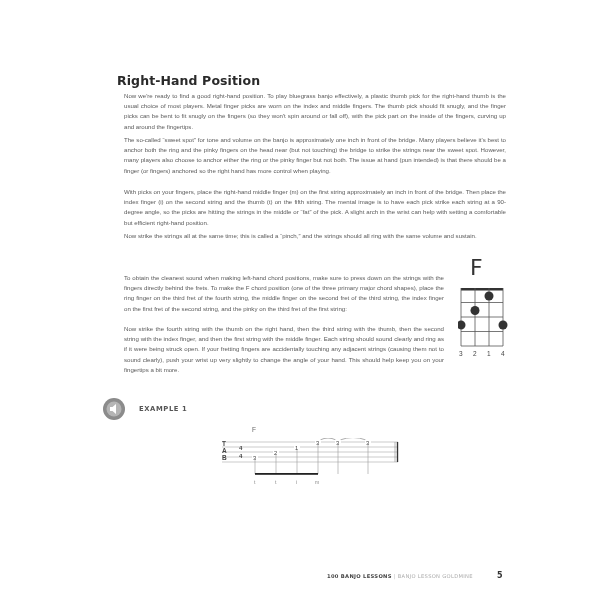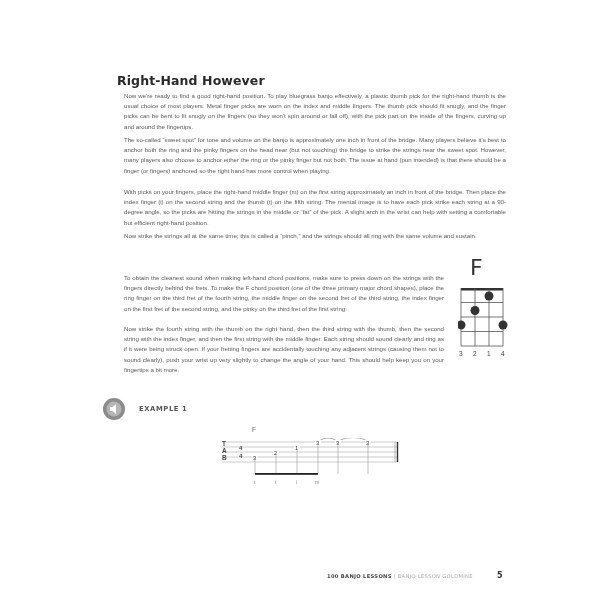--- a/index.html
+++ b/index.html
@@ -27,21 +27,21 @@
   .footer .sep { color: #bbb; }
   .footer .book { color: #aaa; }
   .pageno { position: absolute; top: 571px; left: 497px; font-family: "DejaVu Sans", sans-serif; font-weight: bold;
             font-size: 8px; color: #333; }
 </style>
 </head>
 <body>
 
 <div class="page">
 
-  <h2 style="left:117px; top:73px;">Right-Hand However</h2>
+  <h2 style="left:117px; top:73px;">Right-Hand Position</h2>
 
   <p class="para" style="left:124px; top:91px; width:382px;">Now we're ready to find a good right-hand position. To play bluegrass banjo effectively, a plastic thumb pick for the right-hand thumb is the usual choice of most players. Metal finger picks are worn on the index and middle fingers. The thumb pick should fit snugly, and the finger picks can be bent to fit snugly on the fingers (so they won't spin around or fall off), with the pick part on the inside of the fingers, curving up and around the fingertips.</p>
   <p class="para" style="left:124px; top:135px; width:382px;">The so-called “sweet spot” for tone and volume on the banjo is approximately one inch in front of the bridge. Many players believe it's best to anchor both the ring and the pinky fingers on the head near (but not touching) the bridge to strike the strings near the sweet spot. However, many players also choose to anchor either the ring or the pinky finger but not both. The issue at hand (pun intended) is that there should be a finger (or fingers) anchored so the right hand has more control when playing.</p>
   <p class="para" style="left:124px; top:187px; width:382px;">With picks on your fingers, place the right-hand middle finger (m) on the first string approximately an inch in front of the bridge. Then place the index finger (i) on the second string and the thumb (t) on the fifth string. The mental image is to have each pick strike each string at a 90-degree angle, so the picks are hitting the strings in the middle or “fat” of the pick. A slight arch in the wrist can help with setting a comfortable but efficient right-hand position.</p>
   <p class="para" style="left:124px; top:231px; width:382px;">Now strike the strings all at the same time; this is called a “pinch,” and the strings should all ring with the same volume and sustain.</p>
 
 
   <p class="para" style="left:124px; top:273px; width:320px;">To obtain the cleanest sound when making left-hand chord positions, make sure to press down on the strings with the fingers directly behind the frets. To make the F chord position (one of the three primary major chord shapes), place the ring finger on the third fret of the fourth string, the middle finger on the second fret of the third string, the index finger on the first fret of the second string, and the pinky on the third fret of the first string:</p>
   <p class="para" style="left:124px; top:324px; width:320px;">Now strike the fourth string with the thumb on the right hand, then the third string with the thumb, then the second string with the index finger, and then the first string with the middle finger. Each string should sound clearly and ring as if it were being struck open. If your fretting fingers are accidentally touching any adjacent strings (causing them not to sound clearly), push your wrist up very slightly to change the angle of your hand. This should help keep you on your fingertips a bit more.</p>
 

